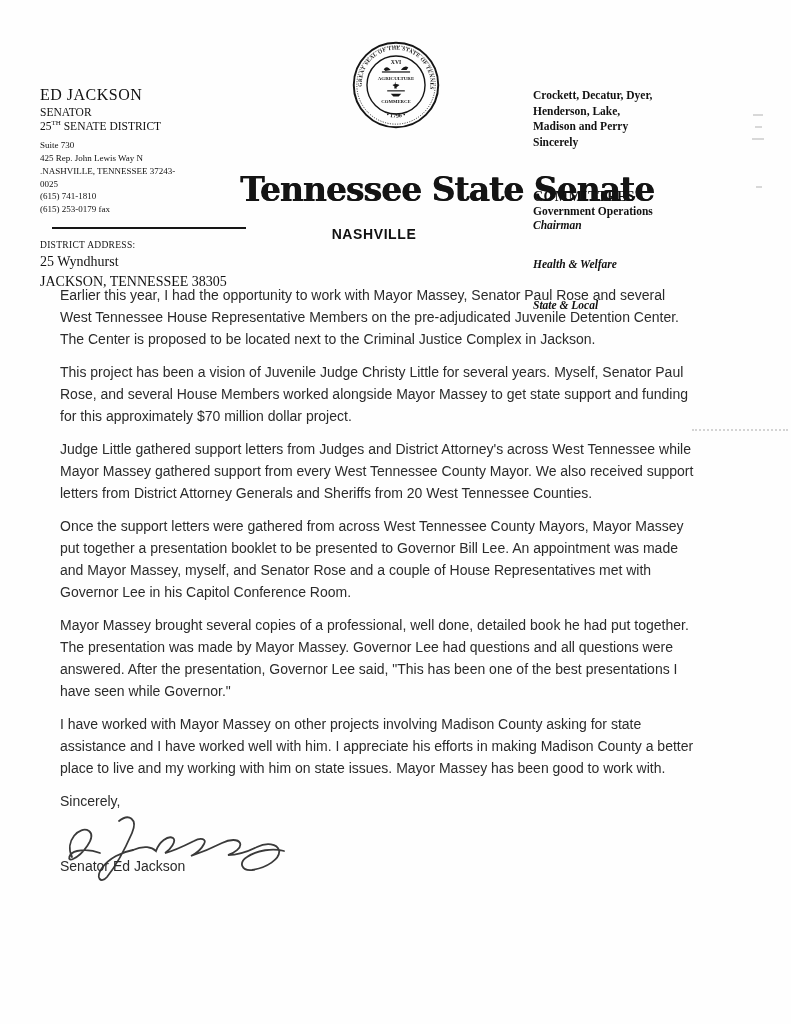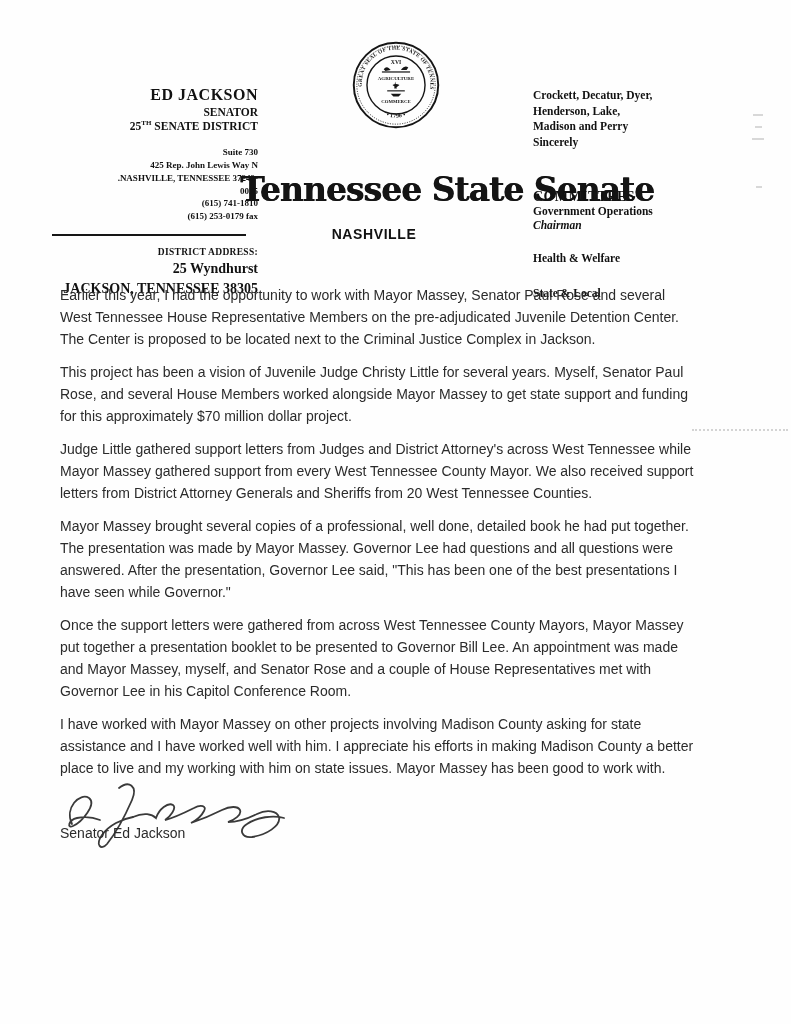--- a/index.html
+++ b/index.html
@@ -2,45 +2,45 @@
 <html><head>
 <meta charset="utf-8">
 <style>
   html,body{margin:0;padding:0;background:#e8e8e8;}
   .page{
     position:relative;width:791px;height:1024px;margin:0 auto;
     background:#fefefe;overflow:hidden;
     font-family:"Liberation Serif",serif;color:#111;
   }
   
-  .lh-left{position:absolute;left:40px;top:86px;width:218px;text-align:right;font-weight:bold;}
+  .lh-left{position:absolute;left:40px;top:86px;width:218px;text-align:left;font-weight:normal;}
   .lh-name{font-size:16px;letter-spacing:.5px;line-height:1.1;}
   .lh-title{font-size:11.5px;margin-top:2px;}
   .lh-district{font-size:11.5px;margin-top:1px;}
   .lh-district sup{font-size:7px;}
-  .lh-addr{margin-top:15px;font-size:9px;line-height:1.42;}
+  .lh-addr{margin-top:8px;font-size:9px;line-height:1.42;}
   .lh-rule{margin:11px 12px 0 12px;border:none;border-top:2.5px solid #161616;}
   .lh-distaddr-label{margin-top:11px;font-size:9.5px;letter-spacing:.3px;}
   .lh-distaddr{margin-top:2px;font-size:14px;line-height:1.4;}
   
   .seal{position:absolute;left:352px;top:41px;width:88px;height:88px;}
   .lh-center{position:absolute;left:240px;top:170px;width:268px;text-align:center;}
   .senate-title{
     font-family:"DejaVu Serif",serif;font-weight:bold;font-size:33px;
     letter-spacing:-1px;white-space:nowrap;color:#141414;
     text-shadow:.6px 0 0 #141414;
   }
   .city{margin-top:17px;font-family:"Liberation Sans",sans-serif;font-weight:bold;font-size:14px;letter-spacing:.6px;}
   
   .lh-right{position:absolute;left:533px;top:88px;width:168px;font-weight:bold;}
   .counties{font-size:11.5px;line-height:1.35;}
   .committees-label{margin-top:39px;font-size:14px;letter-spacing:.4px;}
   .committee{font-size:11.5px;line-height:1.2;}
   .committee-role{font-size:11.5px;font-style:italic;}
-  .committee-gap{margin-top:21px;}
+  .committee-gap{margin-top:27px;font-style:italic;}
   
   .letter-body{
     position:absolute;left:60px;top:284px;width:636px;
     font-family:"Liberation Sans",sans-serif;font-size:14px;line-height:22px;color:#2b2b2b;
   }
   .date{margin:0 0 37px 0;}
   .letter-body p{margin:0 0 11px 0;text-align:left;}
   .closing{margin:3px 0 0 0;}
   .sig-block{position:relative;height:58px;}
   .sig-svg{position:absolute;left:-4px;top:-14px;}
@@ -119,23 +119,24 @@
     <div class="committee">Government Operations</div>
     <div class="committee-role">Chairman</div>
     <div class="committee committee-gap">Health &amp; Welfare</div>
     <div class="committee committee-gap">State &amp; Local</div>
   </div>
 
   <div class="letter-body">
     <p>Earlier this year, I had the opportunity to work with Mayor Massey, Senator Paul Rose and several West Tennessee House Representative Members on the pre-adjudicated Juvenile Detention Center.  The Center is proposed to be located next to the Criminal Justice Complex in Jackson.</p>
     <p>This project has been a vision of Juvenile Judge Christy Little for several years.  Myself, Senator Paul Rose, and several House Members worked alongside Mayor Massey to get state support and funding for this approximately $70 million dollar project.</p>
     <p>Judge Little gathered support letters from Judges and District Attorney's across West Tennessee while Mayor Massey gathered support from every West Tennessee County Mayor.  We also received support letters from District Attorney Generals and Sheriffs from 20 West Tennessee Counties.</p>
+    <p>Once the support letters were gathered from across West Tennessee County Mayors, Mayor Massey put together a presentation booklet to be presented to Governor Bill Lee.  An appointment was made and Mayor Massey, myself, and Senator Rose and a couple of House Representatives met with Governor Lee in his Capitol Conference Room.</p>
     <p>Mayor Massey brought several copies of a professional, well done, detailed book he had put together.  The presentation was made by Mayor Massey.  Governor Lee had questions and all questions were answered.  After the presentation, Governor Lee said, "This has been one of the best presentations I have seen while Governor."</p>
-    <p>Once the support letters were gathered from across West Tennessee County Mayors, Mayor Massey put together a presentation booklet to be presented to Governor Bill Lee.  An appointment was made and Mayor Massey, myself, and Senator Rose and a couple of House Representatives met with Governor Lee in his Capitol Conference Room.</p>
     <p>I have worked with Mayor Massey on other projects involving Madison County asking for state assistance and I have worked well with him.   I appreciate his efforts in making Madison County a better place to live and my working with him on state issues.  Mayor Massey has been good to work with.</p>
+    <p class="closing">Sincerely,</p>
 
     <div class="sig-block">
       <svg class="sig-svg" width="230" height="74" viewBox="0 0 230 74">
         <g fill="none" stroke="#3a3a3a" stroke-width="1.8" stroke-linecap="round">
           <path d="M16 48 C 8 32, 24 16, 33 22 C 41 28, 26 46, 17 50 C 11 53, 12 44, 21 42 C 31 40, 39 42, 44 44"></path>
           <path d="M63 12 C 73 4, 82 10, 76 24 C 69 40, 59 58, 51 68 C 45 75, 39 69, 46 59 C 53 49, 66 43, 77 41"></path>
           <path d="M77 41 C 88 36, 96 38, 100 42 C 103 33, 112 26, 117 29 C 121 32, 114 41, 109 44 C 118 42, 130 36, 138 32 C 145 28, 151 30, 148 35 C 145 41, 139 45, 135 47 C 144 44, 158 38, 166 34 C 174 30, 182 30, 184 34 C 186 39, 178 44, 172 46 C 181 46, 193 42, 201 38 C 211 33, 221 35, 223 41 C 225 50, 210 59, 196 61 C 186 62, 182 54, 191 48 C 201 41, 217 39, 228 42"></path>
         </g>
       </svg>
       <div class="signed-by">Senator Ed Jackson</div>

